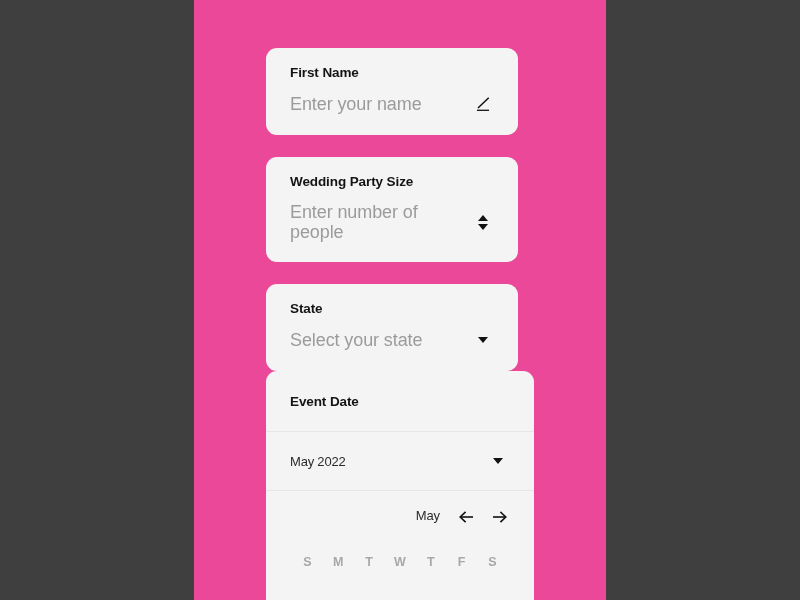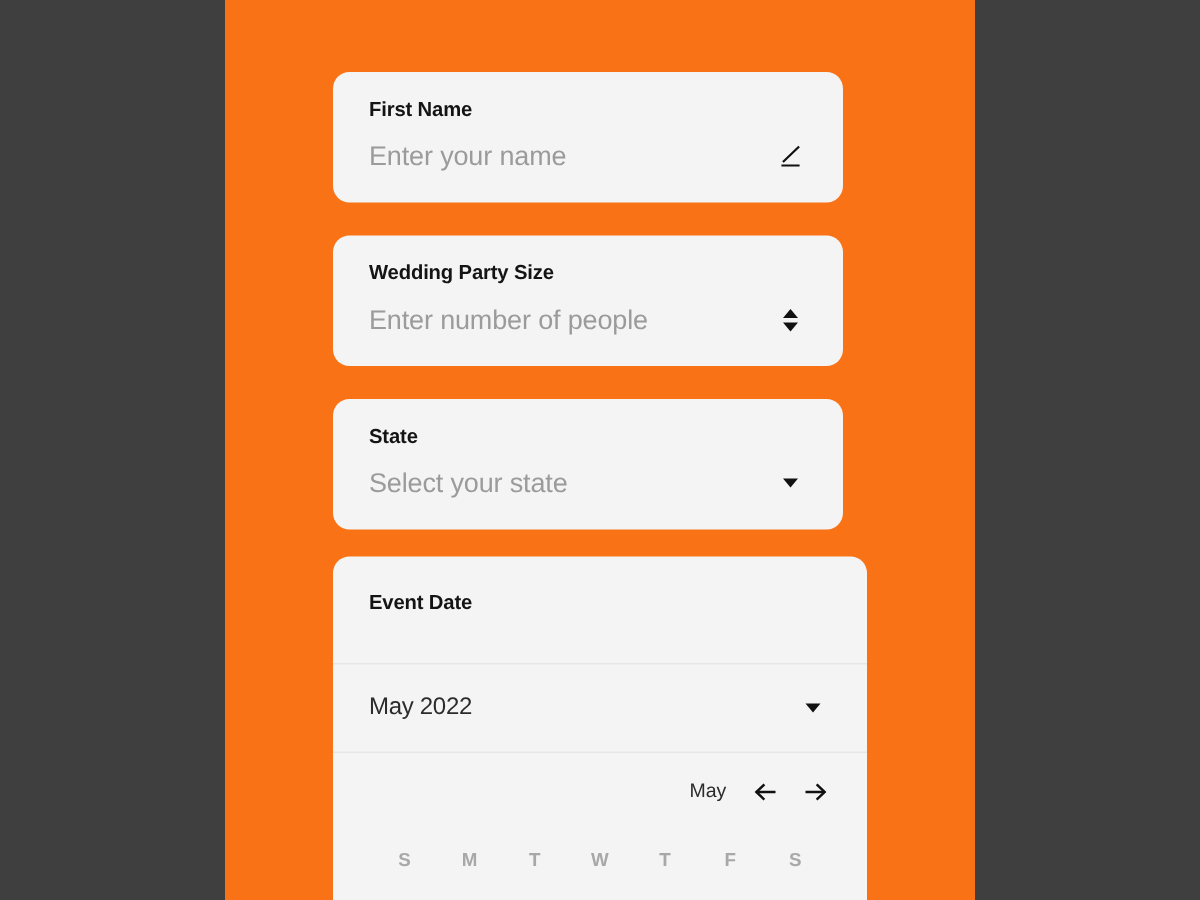--- a/index.html
+++ b/index.html
@@ -12,23 +12,23 @@
 
   body {
     background: #3f3f3f;
     font-family: "Liberation Sans", sans-serif;
     display: flex;
     justify-content: center;
   }
 
   
   .app-panel {
-    width: 500px;
+    width: 412px;
     height: 600px;
-    background: #f97316;
+    background: #ec4899;
     position: relative;
     padding: 48px 88px 0 72px;
   }
 
   
   .field-card {
     background: #f4f4f4;
     border-radius: 11px;
     margin-bottom: 22px;
     padding: 16px 24px 20px 24px;
@@ -109,37 +109,37 @@
     right: 72px;
     top: 371px;
     bottom: 0;
     overflow: hidden;
   }
 
   .date-header {
     padding: 22px 24px 20px 24px;
   }
 
-  .date-header .field-label { margin-bottom: 11px; }
+  .date-header .field-label { margin-bottom: 0; }
 
   .divider {
     height: 1px;
     background: #e6e6e6;
     width: 100%;
   }
 
   .month-select-row {
     display: flex;
     align-items: center;
     justify-content: space-between;
     padding: 18px 25px 18px 24px;
   }
 
   .month-select-value {
-    font-size: 16px;
+    font-size: 13px;
     color: #2b2b2b;
     letter-spacing: -0.2px;
   }
 
   
   .calendar {
     padding: 0 26px;
   }
 
   .calendar-nav {

